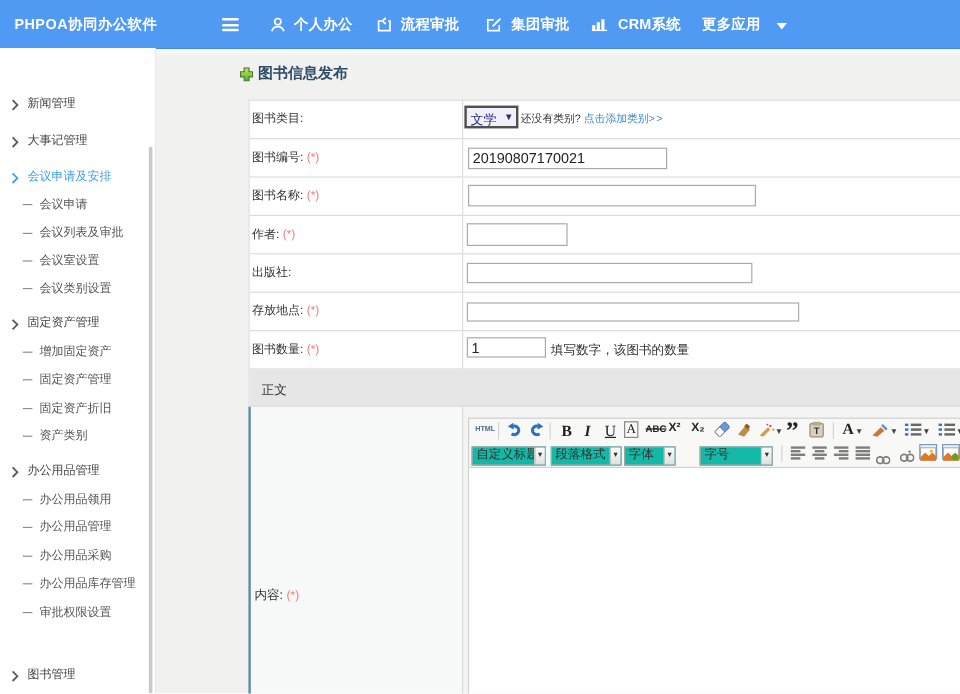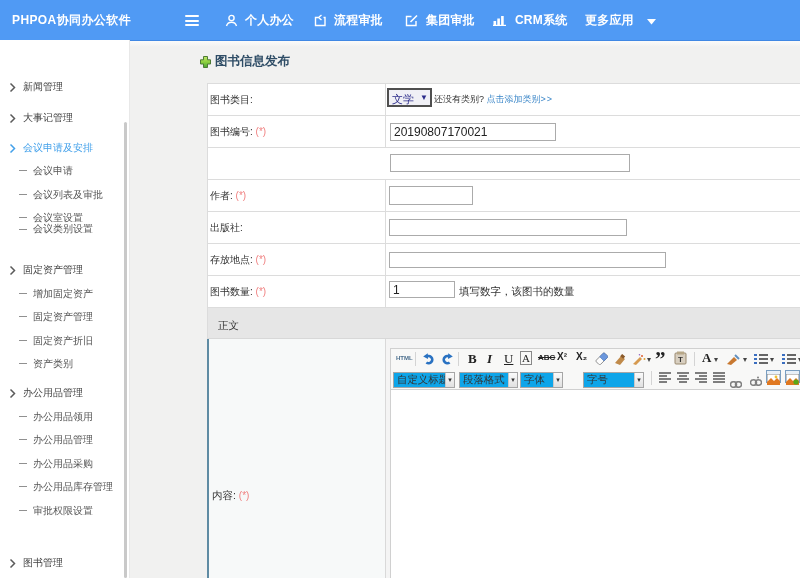--- a/index.html
+++ b/index.html
@@ -53,21 +53,21 @@
 #crow .lab2 > span { position:absolute; left:3px; top:150px; font-size:10.5px; color:#333; white-space:nowrap; }
 
 
 #editor { position:absolute; left:182px; top:9px; width:680px; height:291px;
   border:1px solid #d0d0d0; background:#f8f8f7; }
 #tb1 { position:absolute; left:0; top:0; width:100%; height:20px; }
 #tb2 { position:absolute; left:0; top:20px; width:100%; height:20px; }
 #edarea { position:absolute; left:0; top:40px; right:0; bottom:0; background:#fff; border-top:1px solid #d0d0d0; }
 .ti { position:absolute; top:3px; height:14px; }
 .tsep { position:absolute; top:3px; width:1px; height:14px; background:#d4d4d4; }
-.dd { position:absolute; top:3px; height:16px; background:#0ea5e9; border:1px solid #a6a6a6; font-size:10.4px;
+.dd { position:absolute; top:3px; height:16px; background:#14b8a6; border:1px solid #a6a6a6; font-size:10.4px;
   color:#333; line-height:14px; white-space:nowrap;padding-left:36px; }
 .dd .dt { position:absolute; left:3px; top:0; }
 .dd .da { position:absolute; right:0; top:0; bottom:0; width:9px; border-left:1px solid #c9c9c9;
   text-align:center; color:#333; font-size:7px; line-height:14px; background:linear-gradient(#fbfbfb,#e0e0e0); }
 .alic { position:absolute; top:3px; width:12px; height:12px; }
 .alic i { display:block; height:2px; background:#7e7e7e; margin-bottom:1px; }
 </style>
 </head>
 <body>
 
@@ -130,21 +130,21 @@
       <span class="t2">会议申请</span>
     </div>
     <div class="mi sub" style="top: 137px; left: 0px; width: 130px;">
       <span class="dash"></span>
       <span class="t2">会议室设置</span>
     </div>
     <div class="mi sub" style="top: 113.5px; left: 0px; width: 130px;">
       <span class="dash"></span>
       <span class="t2">会议列表及审批</span>
     </div>
-    <div class="mi sub" style="top: 149px; left: 0px; width: 130px; font-family: Liberation Mono, monospace;">
+    <div class="mi sub" style="top: 160px; left: 0px; width: 130px;">
       <span class="dash"></span>
       <span class="t2">会议类别设置</span>
     </div>
     <div class="mi" style="top: 189px; left: 0px; width: 130px;">
       <svg style="position:absolute;left:9px;top:4px" width="7" height="11">
         <path d="M1.5 1.5 L5.5 5.5 L1.5 9.5" stroke="#5a5a5a" stroke-width="1.5" fill="none"></path>
       </svg>
       <span class="t1">固定资产管理</span>
     </div>
     <div class="mi sub" style="top: 212.5px; left: 0px; width: 130px;">
@@ -235,20 +235,23 @@
   </div>
   <div class="frow" style="height:32px">
     <div class="lab">
         <span class="lt">图书编号: <span class="star">(*)</span></span>
       </div>
     <div class="fld">
         <input class="inp" style="left: 3px; top: 7px; width: 166px; height: 18px;" value="20190807170021">
       </div>
   </div>
   <div class="frow" style="height:32px">
+    <div class="lab">
+        <span class="lt">图书名称: <span class="star">(*)</span></span>
+      </div>
     <div class="fld">
         <input class="inp" style="left: 3px; top: 6px; width: 240px; height: 18px;">
       </div>
   </div>
   <div class="frow" style="height:32px">
     <div class="lab">
         <span class="lt">作者: <span class="star">(*)</span></span>
       </div>
     <div class="fld">
         <input class="inp" style="left: 2px; top: 6px; width: 84px; height: 19px;">

